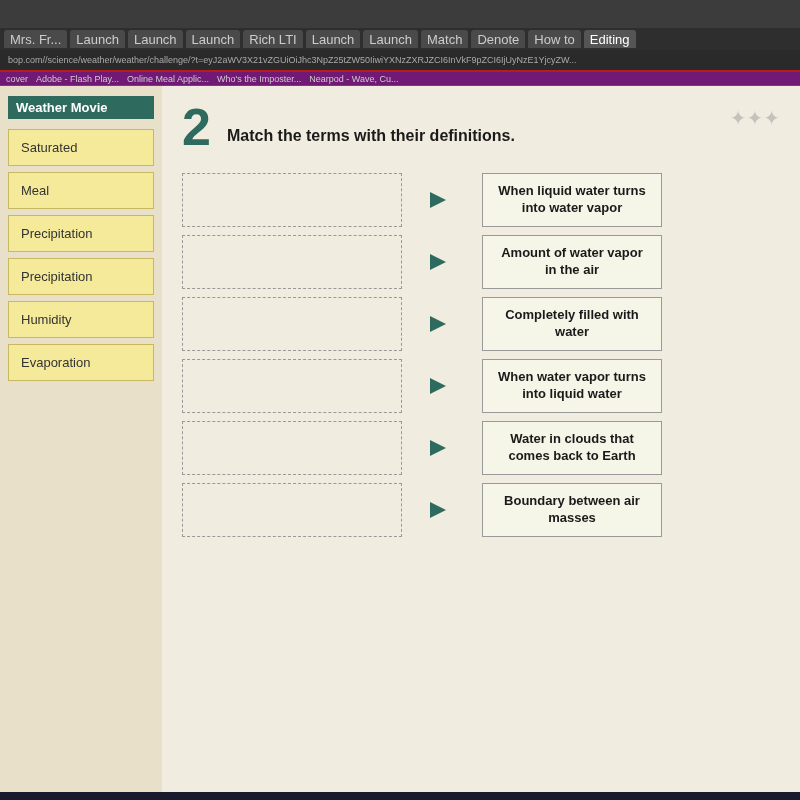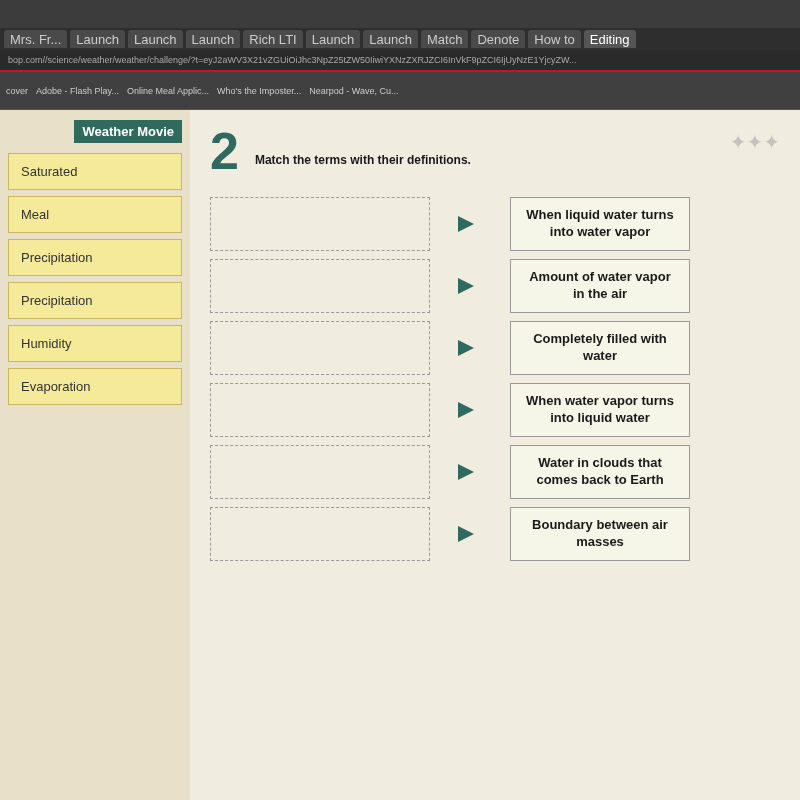--- a/index.html
+++ b/index.html
@@ -59,22 +59,22 @@
       height: 22px;
       display: flex;
       align-items: center;
       padding: 0 8px;
       color: #aaa;
       font-size: 9px;
       border-bottom: 2px solid #b91c1c;
     }
 
     .bookmark-bar {
-      background: #404040;
-      height: 38px;
+      background: #701a75;
+      height: 14px;
       display: flex;
       align-items: center;
       padding: 0 6px;
       gap: 8px;
       border-bottom: 1px solid #555;
     }
 
     .bookmark-item {
       color: #ccc;
       font-size: 9px;
@@ -85,27 +85,26 @@
     .main-content {
       background: #f5f0e0;
       height: calc(800px - 94px);
       display: flex;
       flex-direction: row;
       position: relative;
     }
 
     
     .sidebar {
-      width: 190px;
+      width: 162px;
       background: #e8e0c8;
       padding: 10px 8px;
       display: flex;
       flex-direction: column;
       gap: 6px;
-      align-items: flex-end;
     }
 
     .sidebar-title {
       background: #2e6b5e;
       color: white;
       font-size: 13px;
       font-weight: bold;
       padding: 4px 8px;
       margin-bottom: 4px;
       text-align: left;
@@ -138,21 +137,21 @@
     }
 
     .question-number {
       font-size: 52px;
       font-weight: bold;
       color: #2e6b5e;
       line-height: 1;
     }
 
     .question-text {
-      font-size: 12px;
+      font-size: 16px;
       font-weight: bold;
       color: #1a1a1a;
       margin-top: 18px;
     }
 
     
     .match-area {
       display: flex;
       flex-direction: column;
       gap: 8px;

